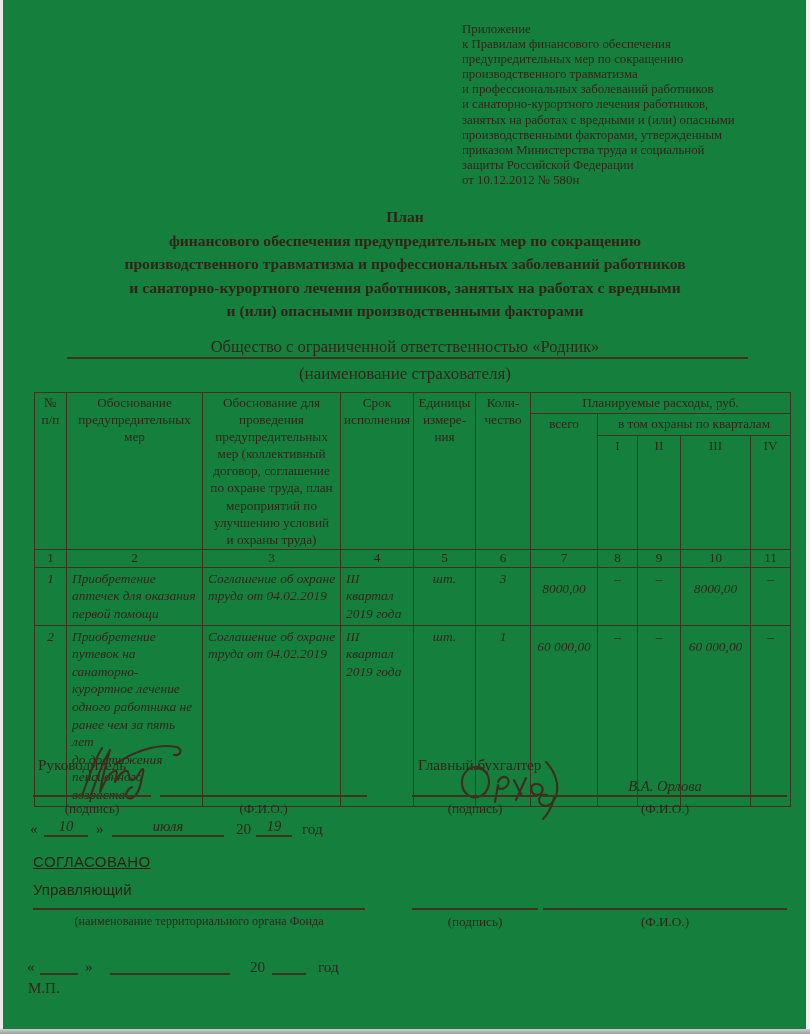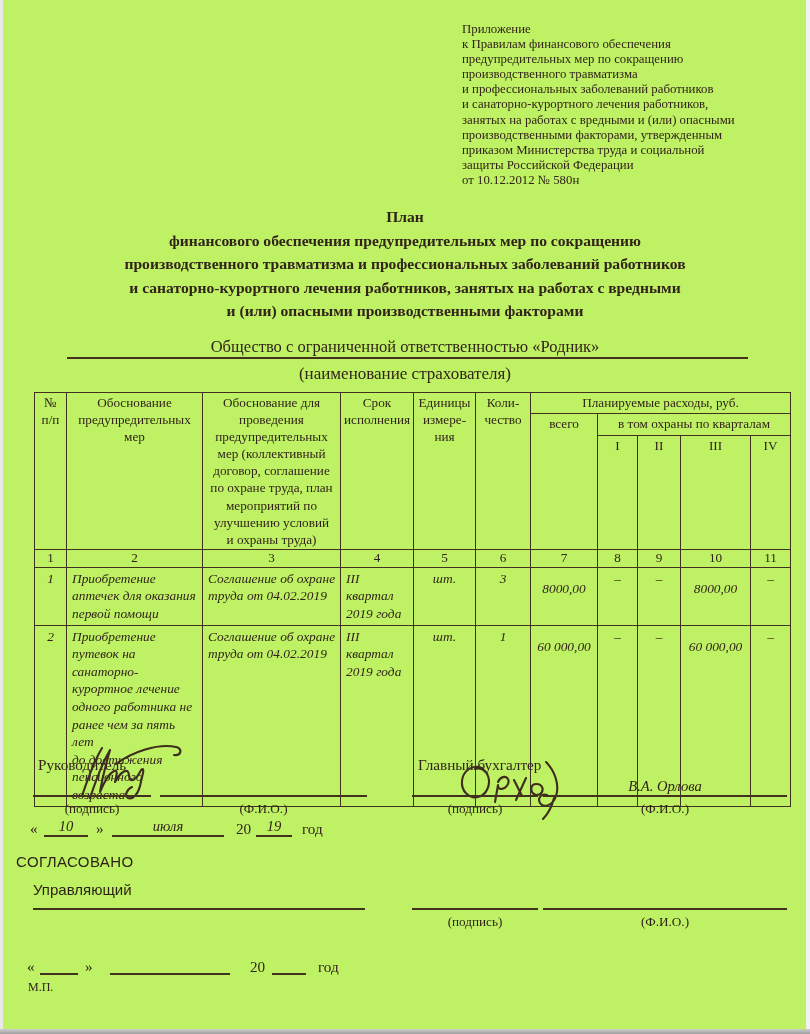--- a/index.html
+++ b/index.html
@@ -1,18 +1,18 @@
 <!DOCTYPE html>
 <html><head>
 <meta charset="utf-8">
 <style>
   * { margin:0; padding:0; box-sizing:border-box; }
   html,body { background:#ffffff; }
   body { width:810px; height:1034px; position:relative; font-family:"Liberation Serif","DejaVu Serif",serif; color:#32231a; }
-  .page { position:absolute; inset:0; background:#bef264; overflow:hidden; }
+  .page { position:absolute; inset:0; background:#15803d; overflow:hidden; }
   .abs { position:absolute; }
   .pre { white-space:pre-line; }
 
   
   .edge-left { left:0; top:0; bottom:0; width:3px; background:#e9e9e9; }
   .edge-right { right:0; top:0; bottom:0; width:4px; background:#f2f2f2; }
   .edge-bottom { left:0; right:0; bottom:0; height:5px; background:linear-gradient(#cfcfcf,#9d9d9d); }
 
   .appendix { left:462px; top:22px; width:320px; font-size:12.8px; line-height:15.1px; }
   .title { left:20px; top:205px; width:770px; text-align:center; font-weight:bold; font-size:15.6px; line-height:23.5px; }
@@ -33,21 +33,21 @@
   .role { font-size:15.2px; }
   .sigline { border-bottom:2px solid #43311f; }
   .cap { text-align:center; font-size:13.2px; }
   .fio-name { text-align:center; font-style:italic; font-size:14.6px; }
   .dt { font-size:15.2px; }
   .dt-fill { position:absolute; border-bottom:2px solid #43311f; text-align:center; font-style:italic; font-size:14.6px; height:19px; }
   .sans { font-family:"Liberation Sans","DejaVu Sans",sans-serif; }
   .agreed { font-size:15px; letter-spacing:0.4px; color:#2c1f15; }
   .manager { font-size:15px; color:#2c1f15; }
   .fund-cap { text-align:center; font-size:12.2px; }
-  .stamp { font-size:12px; }
+  .stamp { font-size:15px; }
   svg.sig { position:absolute; overflow:visible; }
   svg.sig path { fill:none; stroke:#3e2d1e; stroke-width:2.1; stroke-linecap:round; stroke-linejoin:round; }
 </style>
 </head>
 <body>
 
 <div class="page">
 
   <div class="abs appendix pre">Приложение
 к Правилам финансового обеспечения
@@ -199,24 +199,25 @@
   <div class="abs cap" style="left:543px; top:801px; width:244px;">(Ф.И.О.)</div>
 
   <div class="abs dt" style="left:30px; top:820px;">«</div>
   <div class="dt-fill" style="left:44px; top:818px; width:44px;">10</div>
   <div class="abs dt" style="left:96px; top:820px;">»</div>
   <div class="dt-fill" style="left:112px; top:818px; width:112px;">июля</div>
   <div class="abs dt" style="left:236px; top:820px;">20</div>
   <div class="dt-fill" style="left:256px; top:818px; width:36px;">19</div>
   <div class="abs dt" style="left:302px; top:820px;">год</div>
 
-  <div class="abs sans agreed" style="left:16px; top:853px;">СОГЛАСОВАНО</div>
+  <div class="abs sans agreed" style="left:33px; top:853px;text-decoration:underline;">СОГЛАСОВАНО</div>
   <div class="abs sans manager" style="left:33px; top:881px;">Управляющий</div>
 
   <div class="abs sigline" style="left:33px; top:891px; width:332px; height:19px;"></div>
+  <div class="abs fund-cap" style="left:33px; top:914px; width:332px;">(наименование территориального органа Фонда</div>
   <div class="abs sigline" style="left:412px; top:891px; width:126px; height:19px;"></div>
   <div class="abs cap" style="left:412px; top:914px; width:126px;">(подпись)</div>
   <div class="abs sigline" style="left:543px; top:891px; width:244px; height:19px;"></div>
   <div class="abs cap" style="left:543px; top:914px; width:244px;">(Ф.И.О.)</div>
 
   <div class="abs dt" style="left:27px; top:958px;">«</div>
   <div class="dt-fill" style="left:40px; top:956px; width:38px;"></div>
   <div class="abs dt" style="left:85px; top:958px;">»</div>
   <div class="dt-fill" style="left:110px; top:956px; width:120px;"></div>
   <div class="abs dt" style="left:250px; top:958px;">20</div>

